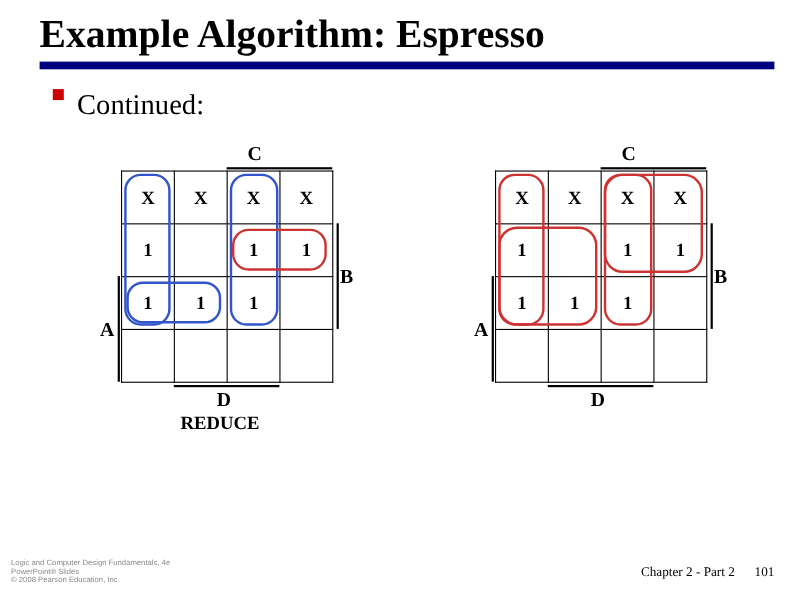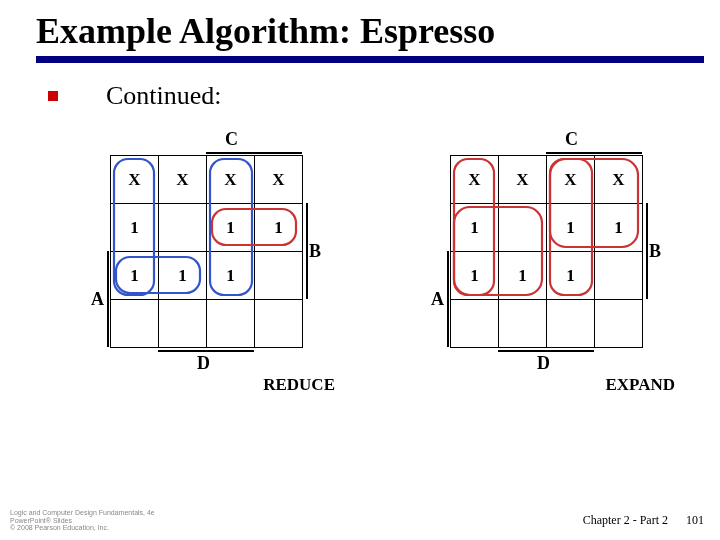--- a/index.html
+++ b/index.html
@@ -1,38 +1,38 @@
 <!DOCTYPE html>
 <html><head>
 <meta charset="utf-8">
 <style>
   * { box-sizing: border-box; margin: 0; padding: 0; }
   body { width: 720px; height: 540px; font-family: "Times New Roman", serif; background: #fff; position: relative; overflow: hidden; }
   .slide { padding: 10px 16px 0 36px; }
   .title { font-size: 36px; font-weight: bold; color: #000; margin-bottom: 4px; }
   .rule { height: 7px; background: #000080; margin-bottom: 18px; }
-  .bullet-row { display: flex; align-items: center; margin-left: 12px; margin-bottom: 14px; gap: 36px; }
+  .bullet-row { display: flex; margin-left: 12px; margin-bottom: 14px; }
   .bullet { width: 10px; height: 10px; background: #cc0000; margin-right: 12px; }
   .bullet-text { font-size: 26px; color: #000; }
   .maps { display: flex; justify-content: center; gap: 70px; margin-top: 4px; }
   .kmap-wrap { position: relative; width: 270px; height: 290px; }
   .kmap { position: absolute; left: 45px; top: 30px; }
   .kmap table { border-collapse: collapse; }
   .kmap td { width: 48px; height: 48px; border: 1.5px solid #000; text-align: center; vertical-align: middle; font-size: 17px; font-weight: bold; }
   .lbl { position: absolute; font-size: 18px; font-weight: bold; color: #000; }
   .lbl.C { left: 160px; top: 4px; }
   .lbl.B { left: 244px; top: 116px; }
   .lbl.A { left: 26px; top: 164px; }
   .lbl.D { left: 132px; top: 228px; }
   .bar { position: absolute; background: #000; }
   .bar.C { left: 141px; top: 27px; width: 96px; height: 2px; }
   .bar.B { left: 241px; top: 78px; width: 2px; height: 96px; }
   .bar.A { left: 42px; top: 126px; width: 2px; height: 96px; }
   .bar.D { left: 93px; top: 225px; width: 96px; height: 2px; }
-  .caption { position: absolute; left: 0; right: 0; top: 250px; text-align: right; font-size: 17px; font-weight: bold; }
+  .caption { position: absolute; left: 0; right: 0; top: 250px; text-align: center; font-size: 17px; font-weight: bold; }
   .footer-left { position: absolute; left: 10px; bottom: 8px; font-size: 7px; color: #888; line-height: 1.1; font-family: Arial, sans-serif; }
   .footer-right { position: absolute; right: 16px; bottom: 12px; font-size: 12px; color: #000; }
   svg.overlay { position: absolute; left: 45px; top: 30px; pointer-events: none; }
 </style>
 </head>
 <body>
 
 <div class="slide">
   <div class="title">Example Algorithm: Espresso</div>
   <div class="rule"></div>
@@ -138,21 +138,20 @@
       <svg class="overlay" width="192" height="192">
 
         <rect x="4" y="4" width="40" height="136" rx="14" ry="14" fill="none" stroke="#cc3333" stroke-width="2.2"></rect>
 
         <rect x="100" y="4" width="42" height="136" rx="14" ry="14" fill="none" stroke="#cc3333" stroke-width="2.2"></rect>
 
         <rect x="100" y="4" width="88" height="88" rx="16" ry="16" fill="none" stroke="#cc3333" stroke-width="2.2"></rect>
 
         <rect x="4" y="52" width="88" height="88" rx="16" ry="16" fill="none" stroke="#cc3333" stroke-width="2.2"></rect>
       </svg>
-      <div class="caption">EXPAND</div>
     </div>
 
   </div>
 </div>
 
 <div class="footer-left">
   <div>Logic and Computer Design Fundamentals, 4e</div>
   <div>PowerPoint® Slides</div>
   <div>© 2008 Pearson Education, Inc.</div>
 </div>

